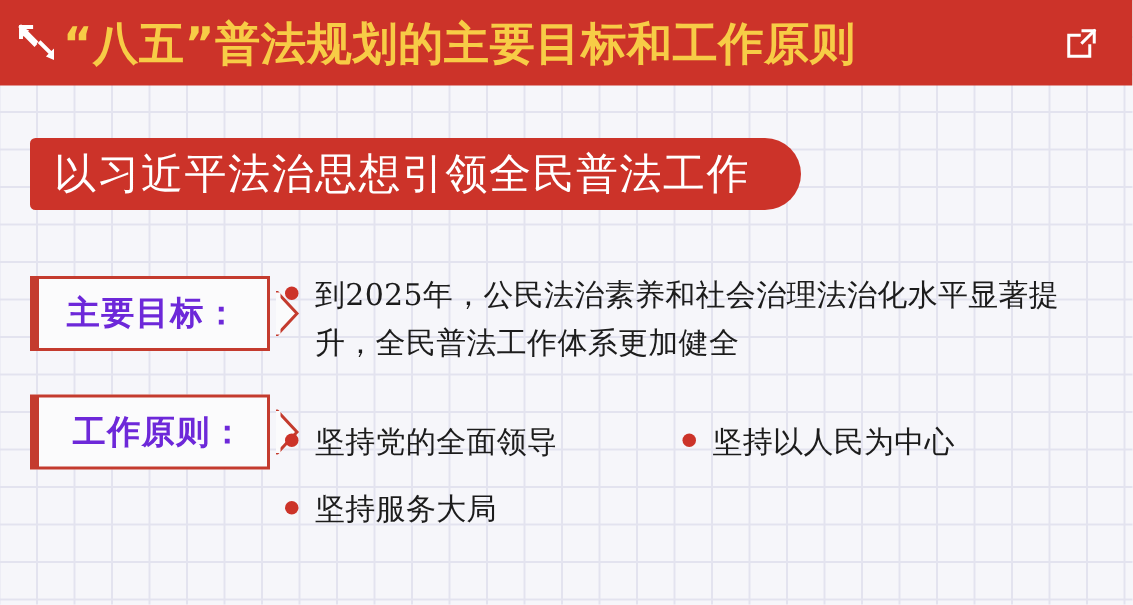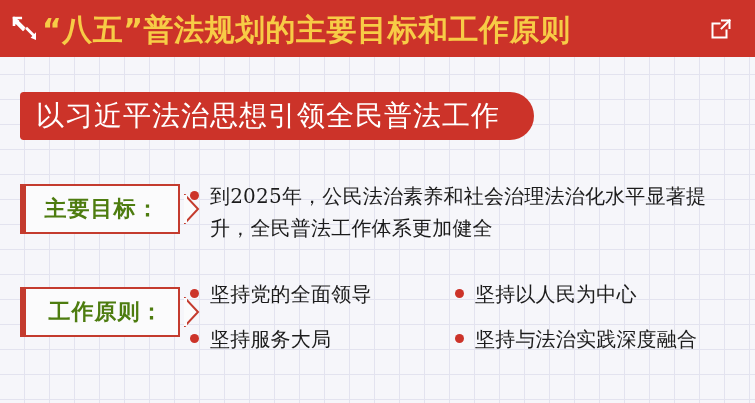--- a/index.html
+++ b/index.html
@@ -95,39 +95,39 @@
     height: 50px;
     box-sizing: border-box;
     border: 2px solid #c43b2e;
     border-left: 6px solid #c43b2e;
     background: #fbfbfc;
     display: flex;
     align-items: center;
     justify-content: center;
   }
   .callout-text {
-    color: #4d7c0f;
+    color: #6d28d9;
     font-size: 22px;
     font-weight: bold;
     letter-spacing: 1px;
     white-space: nowrap;
     font-family: "DejaVu Sans", "Liberation Sans", sans-serif;
   }
   
   .callout-arrow {
     position: absolute;
     left: 158px;
     top: 50%;
     transform: translateY(-50%);
     width: 16px;
     height: 30px;
   }
 
   #callout-goals  { top: 184px; }
-  #callout-princ  { top: 287px; padding-left: 8px; }
+  #callout-princ  { top: 263px; padding-left: 8px; }
 
   
   .content-block {
     position: absolute;
     left: 190px;
   }
   #goals-block { top: 180px; width: 552px; }
   #princ-block { top: 278px; width: 552px; }
 
   .bullet-row {
@@ -216,20 +216,16 @@
         <span class="bullet-text">坚持党的全面领导</span>
       </div>
       <div class="bullet-row">
         <span class="bullet-dot"></span>
         <span class="bullet-text">坚持以人民为中心</span>
       </div>
       <div class="bullet-row">
         <span class="bullet-dot"></span>
         <span class="bullet-text">坚持服务大局</span>
       </div>
-      <div class="bullet-row">
-        <span class="bullet-dot"></span>
-        <span class="bullet-text">坚持与法治实践深度融合</span>
-      </div>
     </div>
   </div>
 
 </div>
 
 </body></html>

